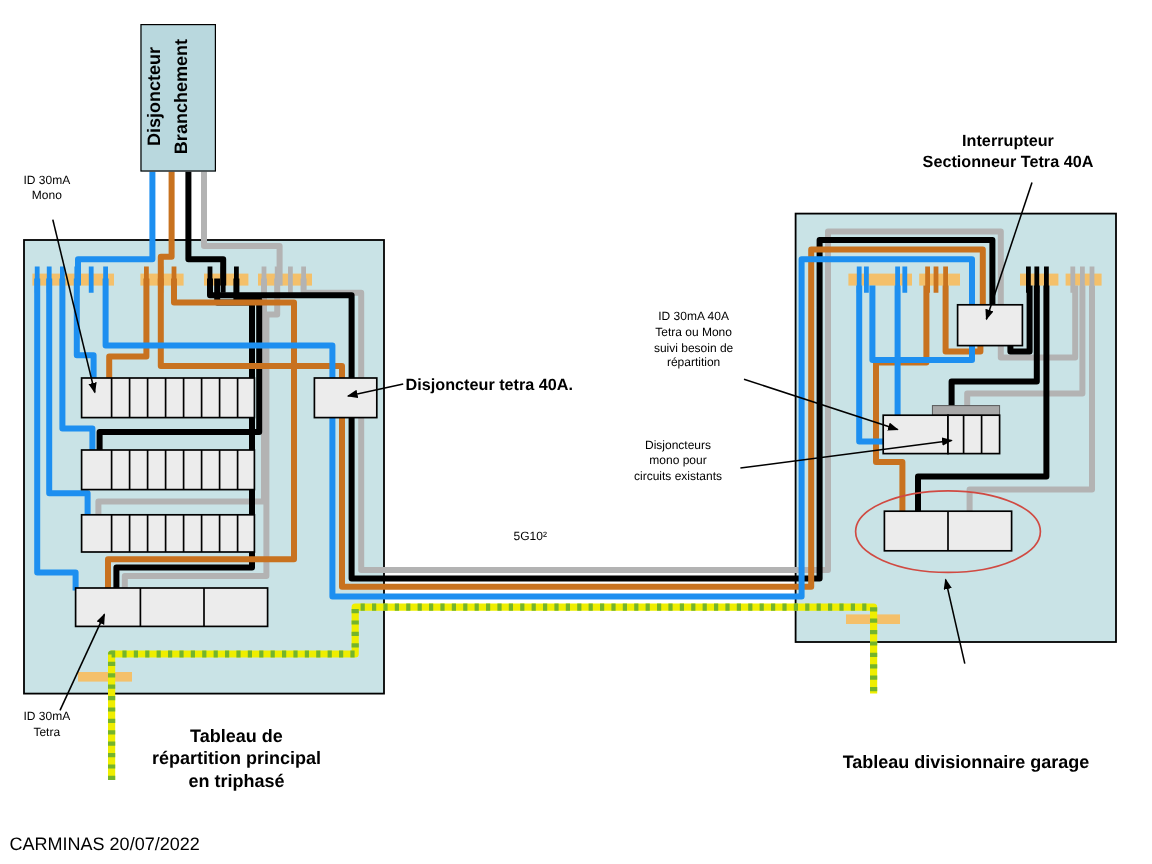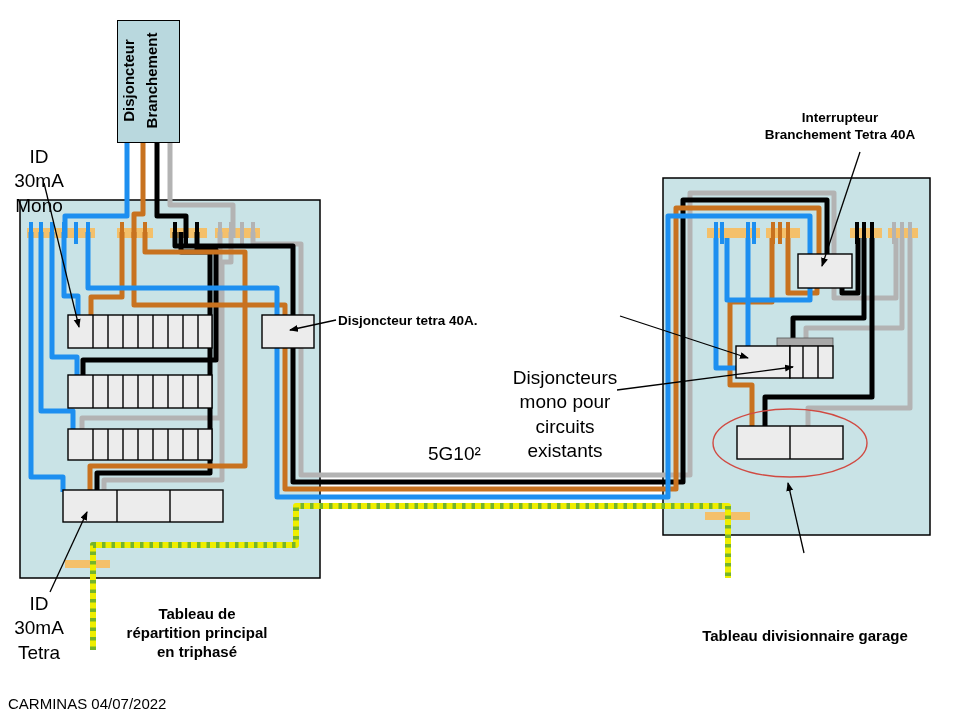--- a/index.html
+++ b/index.html
@@ -1,19 +1,19 @@
 <!DOCTYPE html>
 <html style="--panel: #c9e3e6; --source-box: #b9d8de; --busbar: #f4c06a; --wire-blue: #1d8ff0; --wire-orange: #c8721f; --wire-black: #000000; --wire-gray: #b3b3b3; --earth-yellow: #efee00; --earth-green: #74b42c; --device-fill: #ececec; --cap-gray: #a8a8a8; --ellipse-red: #d04a42;"><head>
 <meta charset="utf-8">
 <style>
   html,body{margin:0;padding:0;background:#ffffff;}
   body{font-family:"Liberation Sans", sans-serif;color:#000;}
   .stage{position:relative;width:960px;height:720px;background:#fff;overflow:hidden;}
   .stage svg{position:absolute;left:0;top:0;}
-  .lbl{position:absolute;white-space:pre-line;font-size:19px;line-height:1.28;}
+  .lbl{position:absolute;white-space:pre-line;font-size:10px;line-height:1.28;}
   .lbl.center{text-align:center;}
   .lbl.bold{font-weight:bold;}
   .lbl.big{font-size:15px;}
   .lbl.nowrap{white-space:nowrap;text-align:right;}
   .source-box{position:absolute;left:117px;top:20px;width:63px;height:123px;
     background:var(--source-box);border:1.6px solid #000;box-sizing:border-box;}
   .source-box .rot{position:absolute;left:-31px;top:29px;width:123px;height:61px;
     transform:rotate(-90deg);text-align:center;font-weight:bold;font-size:15px;line-height:1.5;}
   .source-box .rot span{display:block;}
 </style>
@@ -150,23 +150,27 @@
   </div>
 </div>
 
 <div class="lbl center" style="left:6px;top:145px;width:66px;">ID 30mA
 Mono</div>
 <div class="lbl center" style="left:6px;top:592px;width:66px;">ID 30mA
 Tetra</div>
 <div class="lbl bold nowrap" style="left:338px;top:312px;font-size:13.5px;">Disjoncteur  tetra 40A.</div>
 <div class="lbl nowrap" style="left:428px;top:442px;">5G10²</div>
 <div class="lbl center bold" style="left:755px;top:109px;width:170px;font-size:13.5px;">Interrupteur
-Branchement Tetra 40A</div>
+Sectionneur Tetra 40A</div>
+<div class="lbl center" style="left:513px;top:259px;width:130px;">ID 30mA 40A
+Tetra ou Mono
+suivi besoin de
+répartition</div>
 <div class="lbl center" style="left:500px;top:354px;width:130px;margin-top:12px;">Disjoncteurs
 mono pour
 circuits existants</div>
 <div class="lbl center bold big" style="left:92px;top:604px;width:210px;">Tableau de
 répartition principal
 en triphasé</div>
 <div class="lbl center bold big" style="left:680px;top:626px;width:250px;">Tableau divisionnaire garage</div>
-<div class="lbl big nowrap" style="left:8px;top:694px;">CARMINAS 04/07/2022</div>
+<div class="lbl big nowrap" style="left:8px;top:694px;">CARMINAS 20/07/2022</div>
 
 </div>
 
 </body></html>

